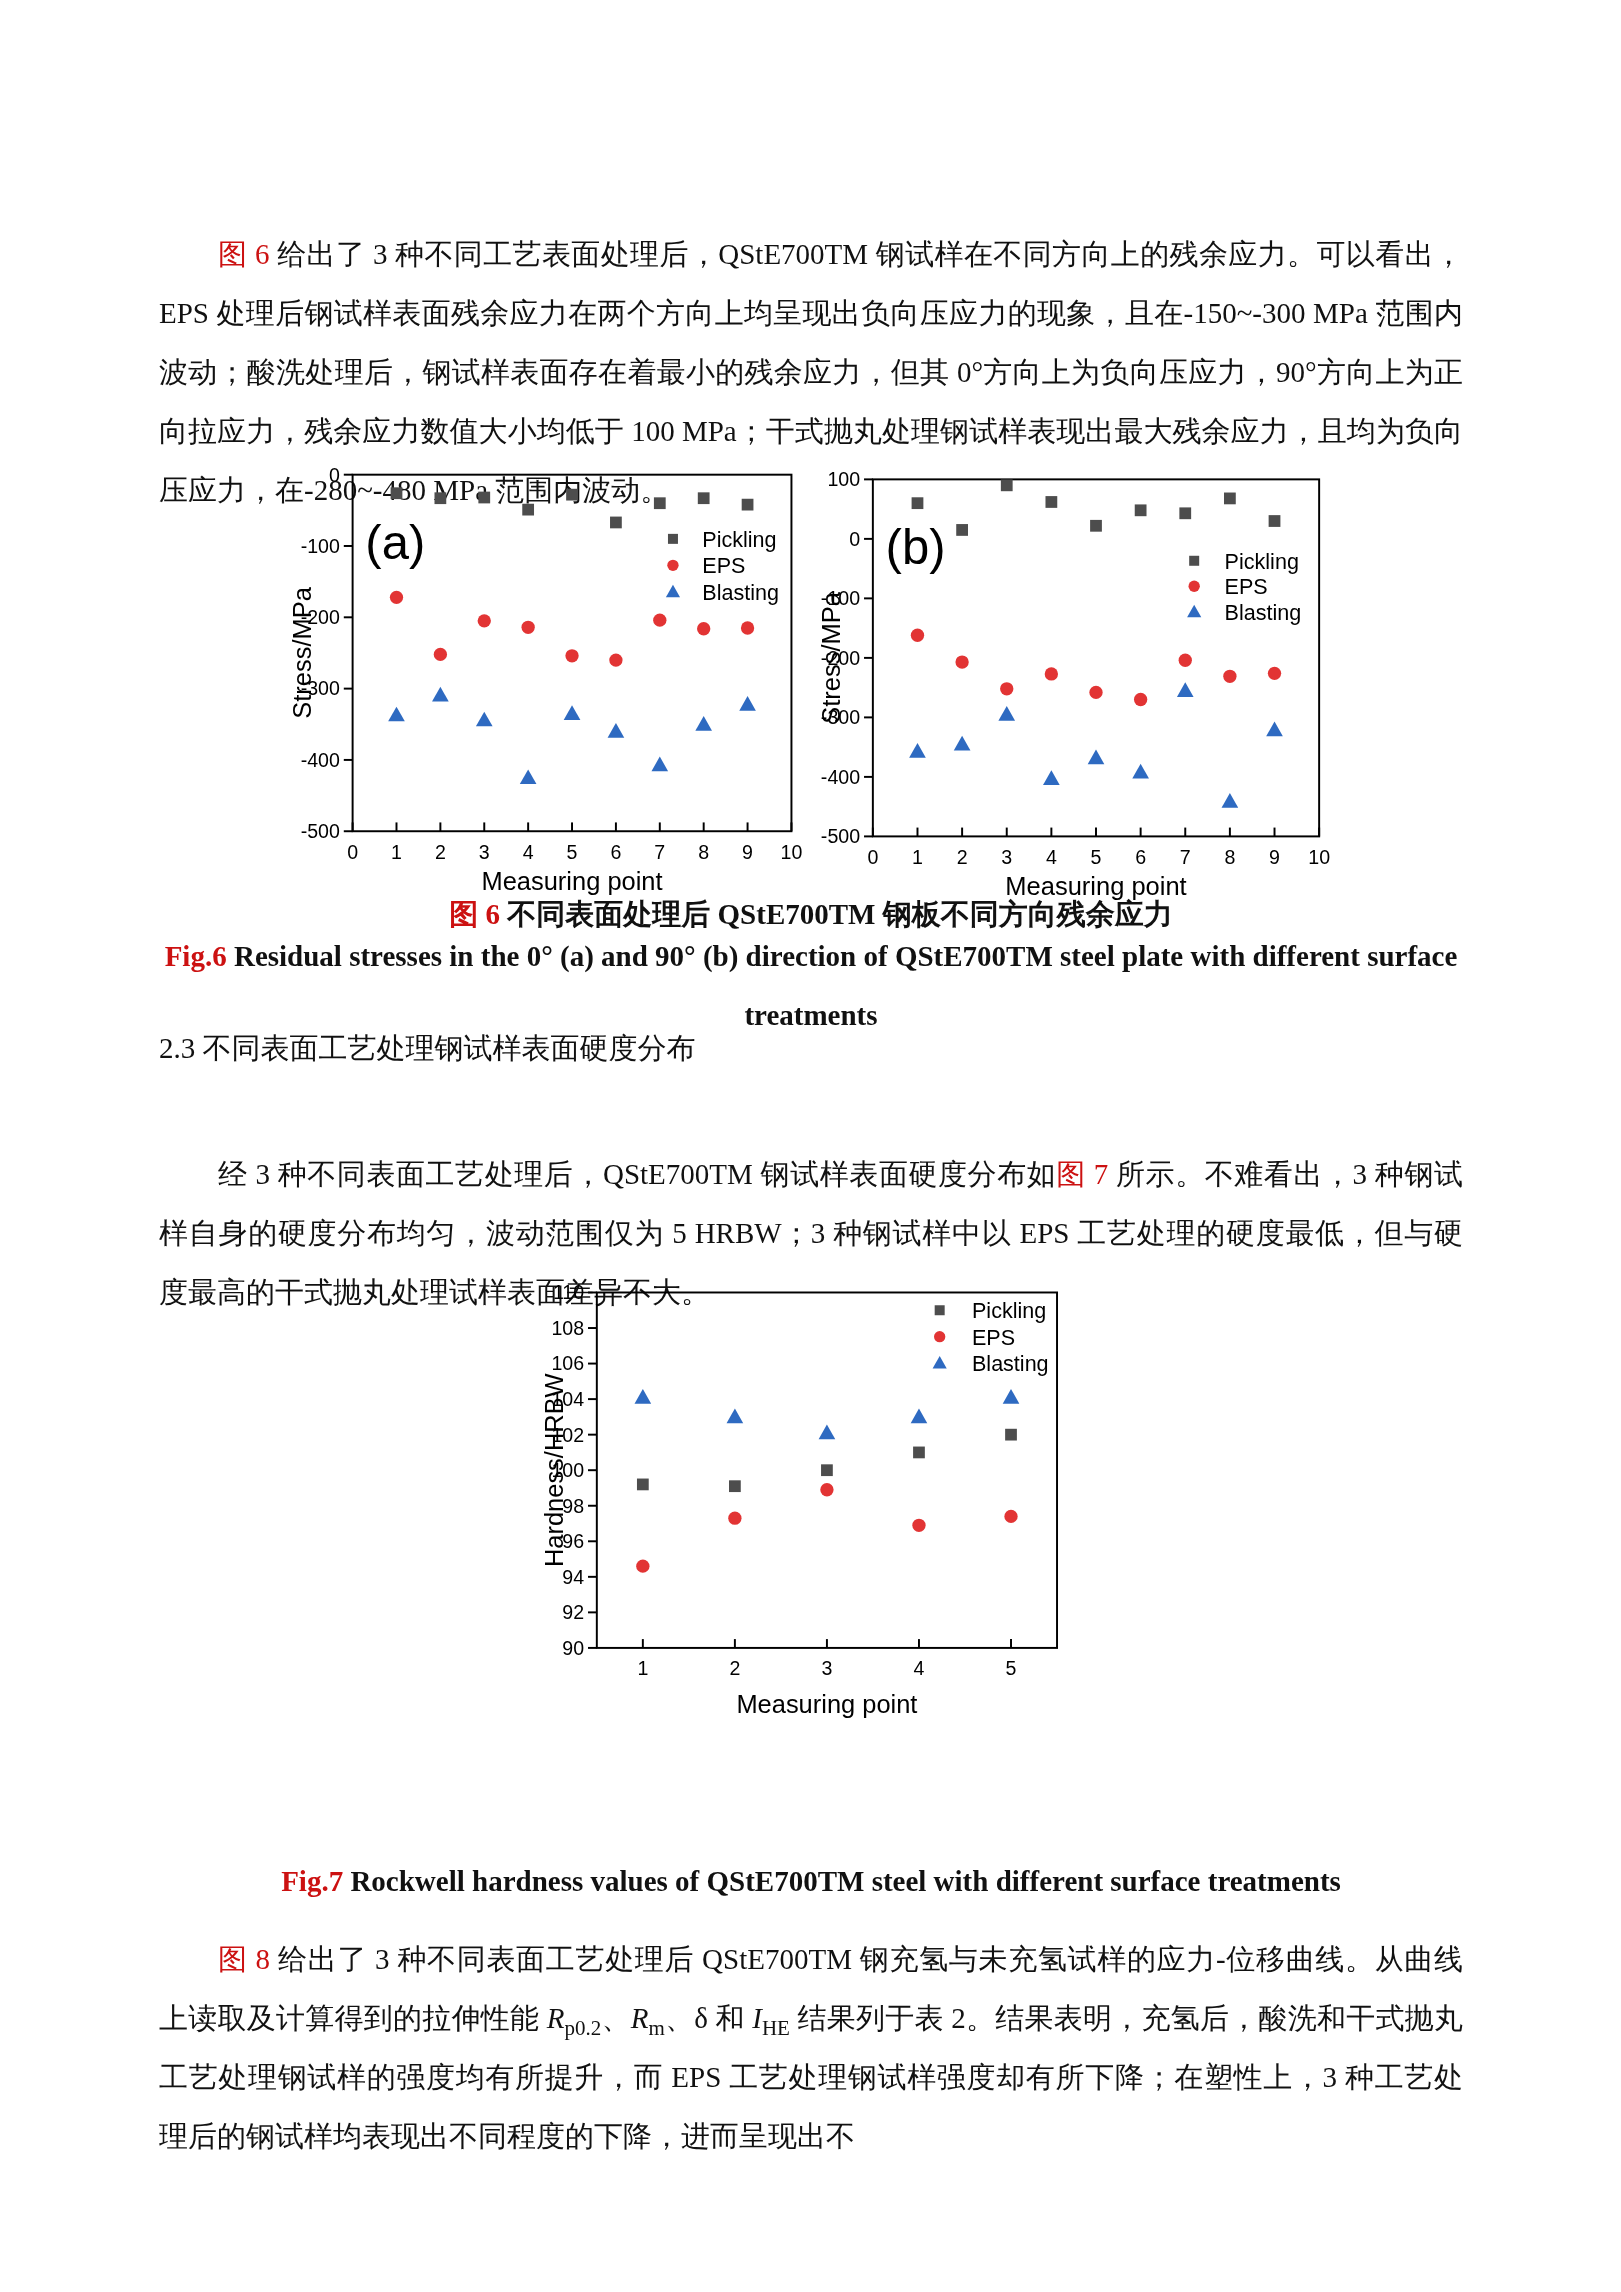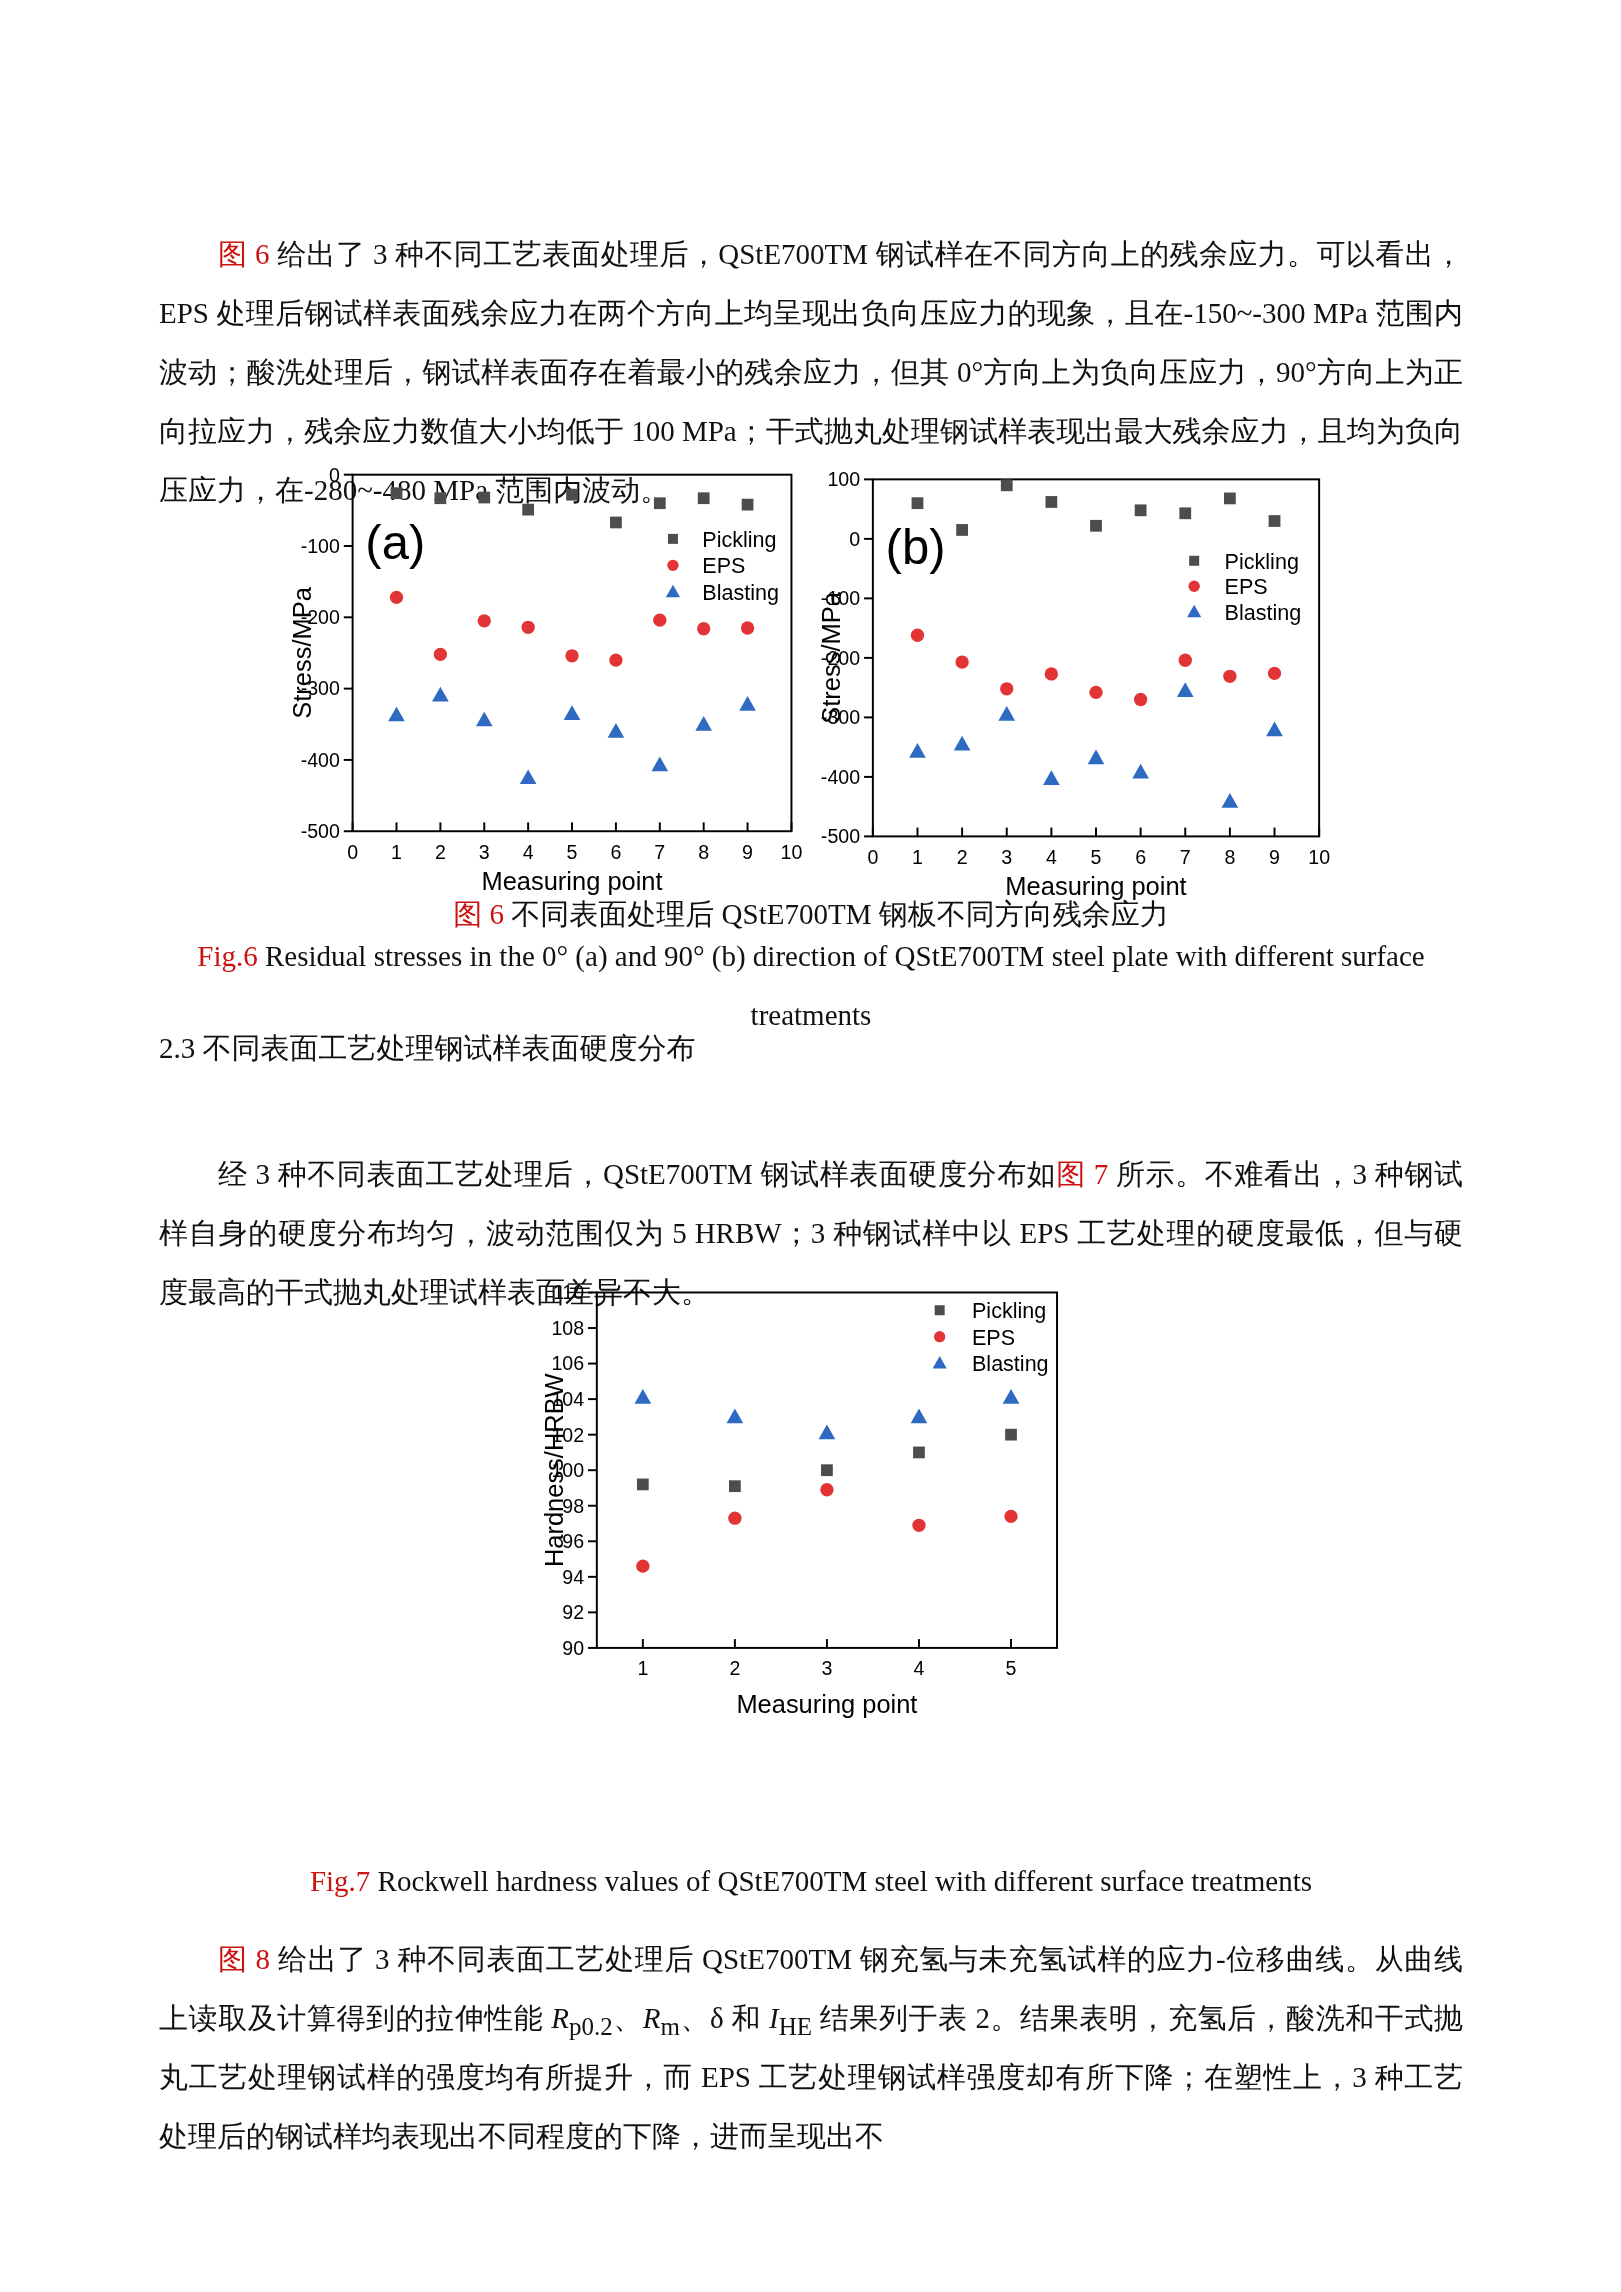--- a/index.html
+++ b/index.html
@@ -1,24 +1,24 @@
 <!DOCTYPE html>
 <html style="--accent: #cc1111;"><head>
 <meta charset="utf-8">
 <style>
   html,body{margin:0;padding:0;background:#888;}
   .page{position:relative;width:1621px;height:2293px;background:#ffffff;overflow:hidden;
         font-family:"Liberation Serif","DejaVu Serif",serif;color:#111;}
   .txt{position:absolute;left:159px;width:1304px;font-size:29px;line-height:59px;}
   .para{text-align:justify;text-indent:59px;}
   .noindent{text-indent:0;}
-  .center{text-align:center;text-indent:0;}
+  .center{text-align:center;text-indent:0;font-weight:bold;}
   .red{color:var(--accent,#cc1111);}
   .it{font-style:italic;}
-  .txt sub{font-size:25px;line-height:0;}
+  .txt sub{font-size:21px;line-height:0;}
   svg.chart{position:absolute;}
   svg.chart text{font-family:"Liberation Sans","DejaVu Sans",sans-serif;fill:#000;}
 </style>
 </head>
 <body>
 
 <div class="page">
 
   <p class="txt para" style="top:196px;"><span class="red">图 6 </span><span>给出了 3 种不同工艺表面处理后，QStE700TM 钢试样在不同方向上的残余应力。可以看出，EPS 处理后钢试样表面残余应力在两个方向上均呈现出负向压应力的现象，且在-150~-300 MPa 范围内波动；酸洗处理后，钢试样表面存在着最小的残余应力，但其 0°方向上为负向压应力，90°方向上为正向拉应力，残余应力数值大小均低于 100 MPa；干式抛丸处理钢试样表现出最大残余应力，且均为负向压应力，在-280~-480 MPa 范围内波动。</span></p>
 

